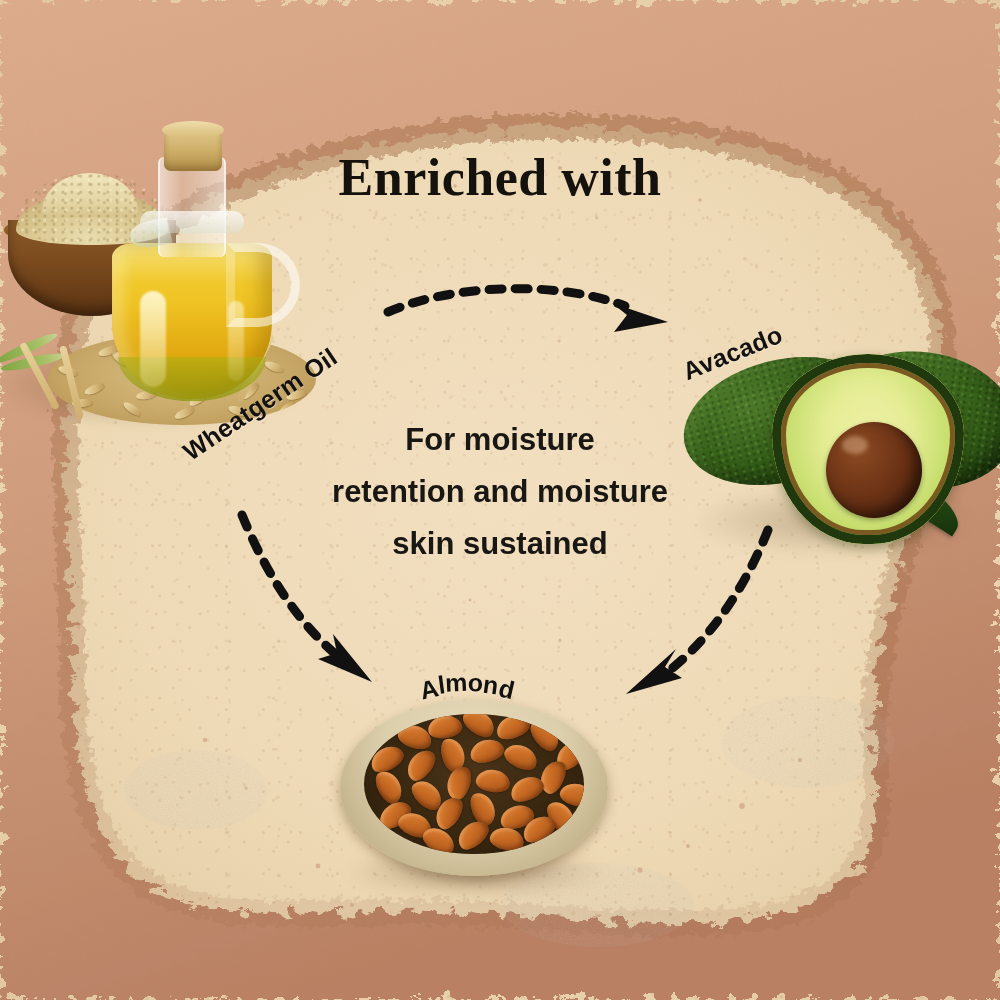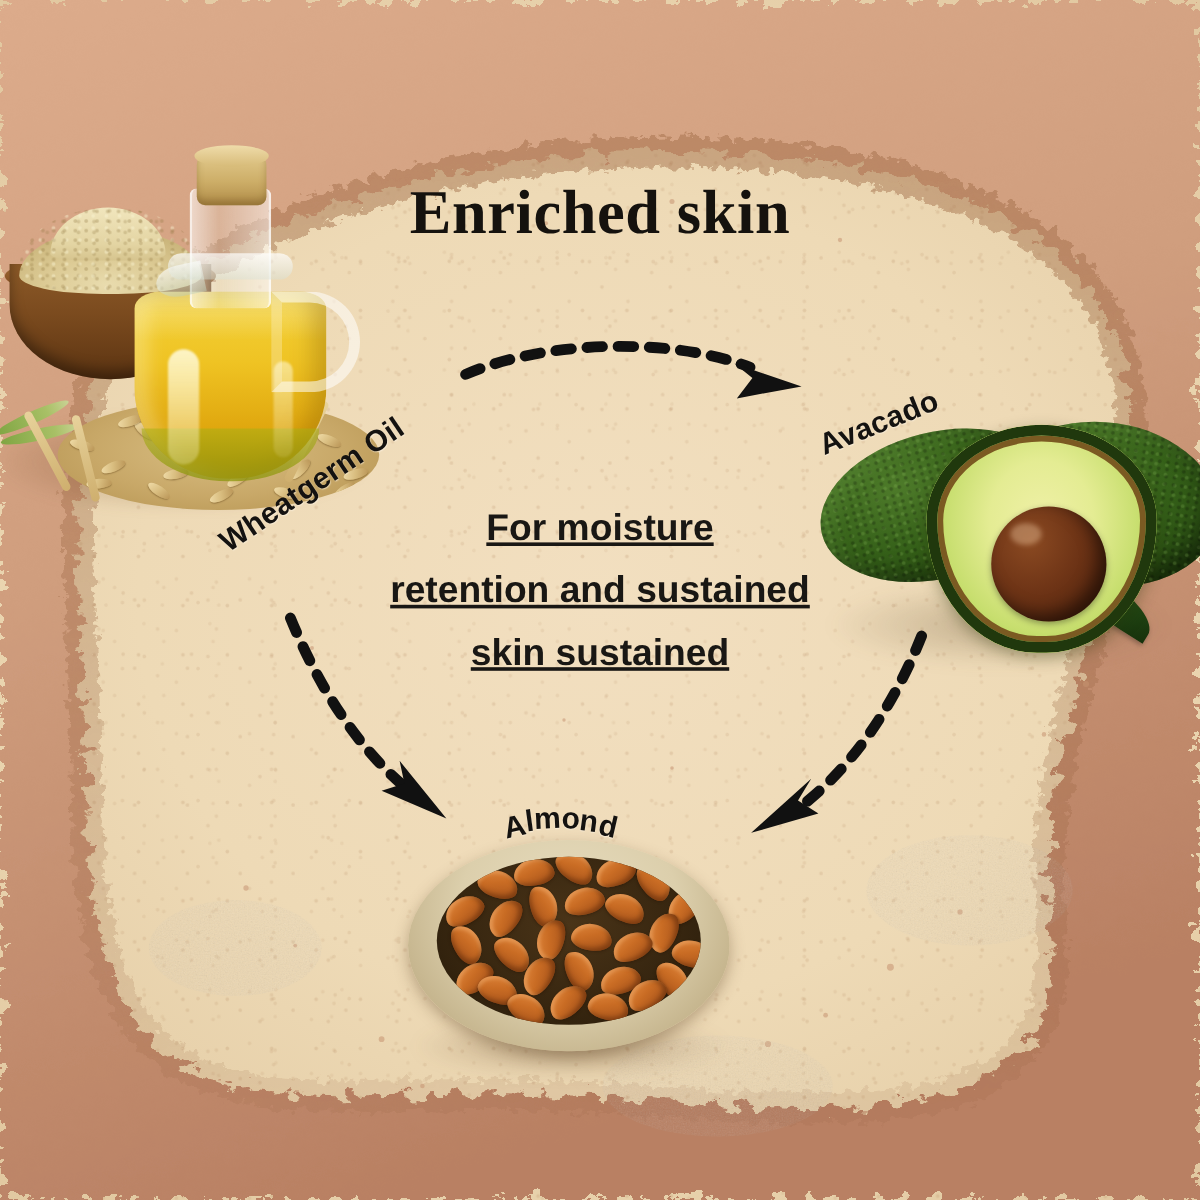--- a/index.html
+++ b/index.html
@@ -51,21 +51,21 @@
   }
 
   
   .center-copy{
     position:absolute;left:300px;top:414px;width:400px;
     text-align:center;
     font-size:31px;font-weight:700;
     line-height:52px;
     color:#191714;
   }
-  .center-copy .ln{display:block;white-space:nowrap;text-decoration:underline;}
+  .center-copy .ln{display:block;white-space:nowrap;}
 
   
   .lbl{
     position:absolute;
     font-size:25px;font-weight:700;
     color:#141210;
     white-space:nowrap;
     letter-spacing:.2px;
     text-shadow:0 1px 1px rgba(255,248,235,.55);
   }
@@ -488,25 +488,25 @@
         <path d="M372,682 L333,634 L337,653 L318,659 Z" fill="#111111"></path>
       </g>
 
       <g>
         <path class="dash" d="M768,530 C742,595 705,645 662,676" fill="none" stroke="#111111" stroke-width="9"></path>
         <path d="M626,694 L682,678 L665,667 L676,649 Z" fill="#111111"></path>
       </g>
     </svg>
   </div>
 
-  <div class="title">Enriched skin</div>
+  <div class="title">Enriched with</div>
 
   <div class="center-copy">
     <span class="ln">For moisture</span>
-    <span class="ln">retention and sustained</span>
+    <span class="ln">retention and moisture</span>
     <span class="ln">skin sustained</span>
   </div>
 
   <div class="lbl" id="lbl-wheatgerm">Wheatgerm Oil</div>
   <div class="lbl" id="lbl-avacado">Avacado</div>
   <div class="lbl" id="lbl-almond"><span class="ch" style="transform: translateY(7px) rotate(-13deg);">A</span><span class="ch" style="transform: translateY(2.52px) rotate(-7.8deg);">l</span><span class="ch" style="transform: translateY(0.28px) rotate(-2.6deg);">m</span><span class="ch" style="transform: translateY(0.28px) rotate(2.6deg);">o</span><span class="ch" style="transform: translateY(2.52px) rotate(7.8deg);">n</span><span class="ch" style="transform: translateY(7px) rotate(13deg);">d</span></div>
 
 </div>
 
 </body></html>

